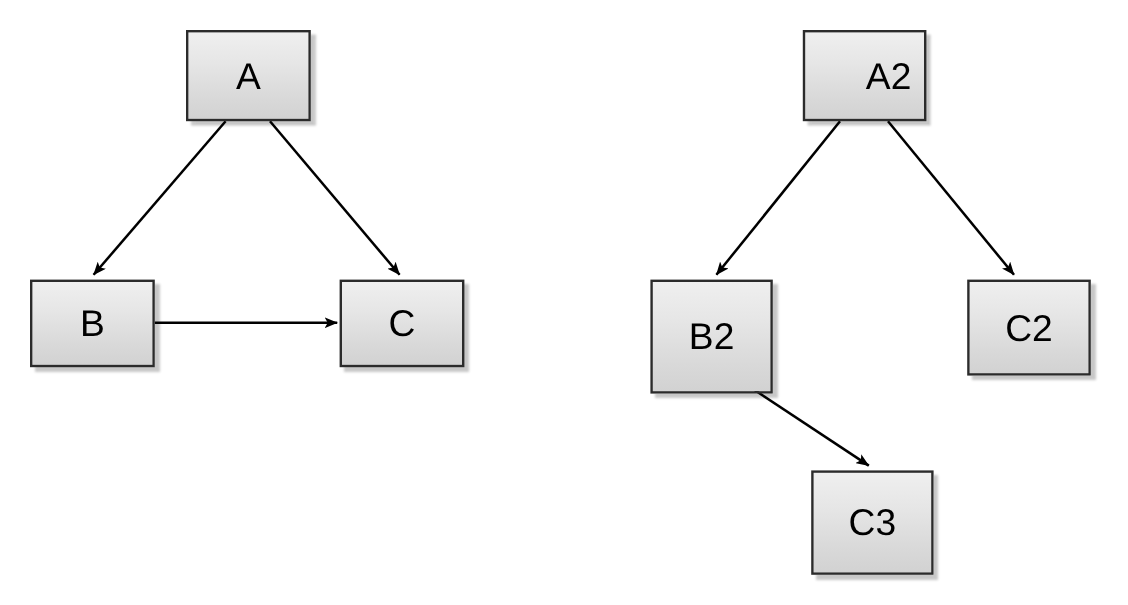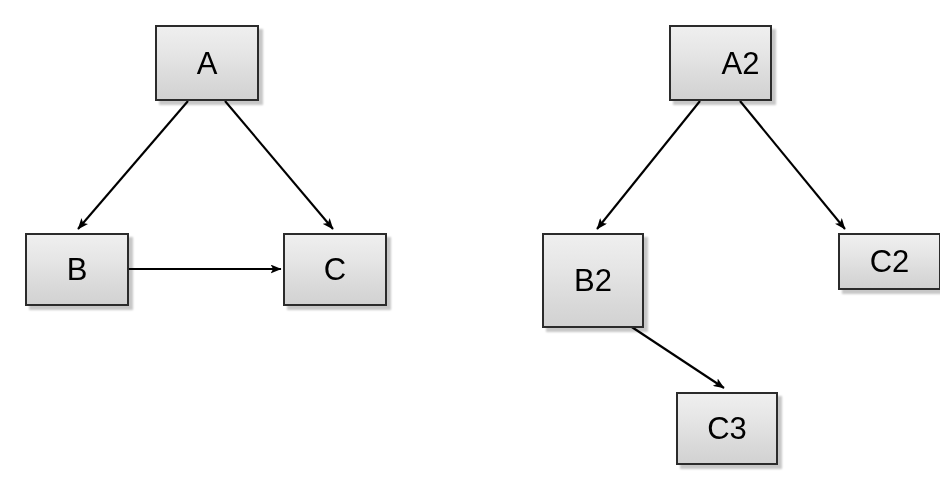--- a/index.html
+++ b/index.html
@@ -84,21 +84,21 @@
   </div>
 
   <div class="node" style="left:669px; top:25px; width:103px; height:76px;padding-left:40px;">
     <span class="node-label">A2</span>
   </div>
 
   <div class="node" style="left:542px; top:233px; width:102px; height:95px;">
     <span class="node-label">B2</span>
   </div>
 
-  <div class="node" style="left:838px; top:233px; width:103px; height:57px;">
+  <div class="node" style="left:806px; top:233px; width:103px; height:80px;">
     <span class="node-label">C2</span>
   </div>
 
-  <div class="node" style="left:676px; top:392px; width:102px; height:73px;">
+  <div class="node" style="left:676px; top:392px; width:102px; height:87px;">
     <span class="node-label">C3</span>
   </div>
 
 </div>
 
 </body></html>

